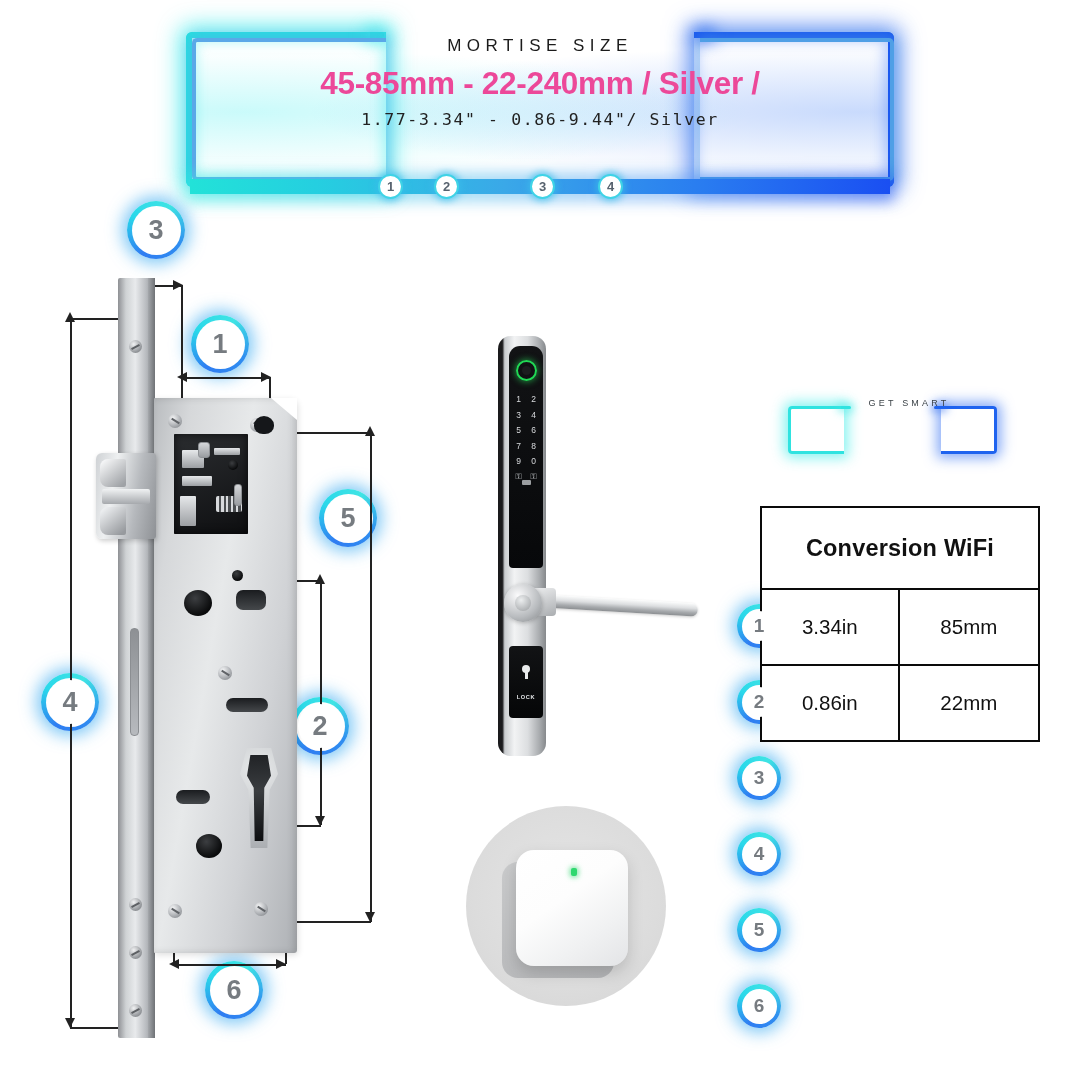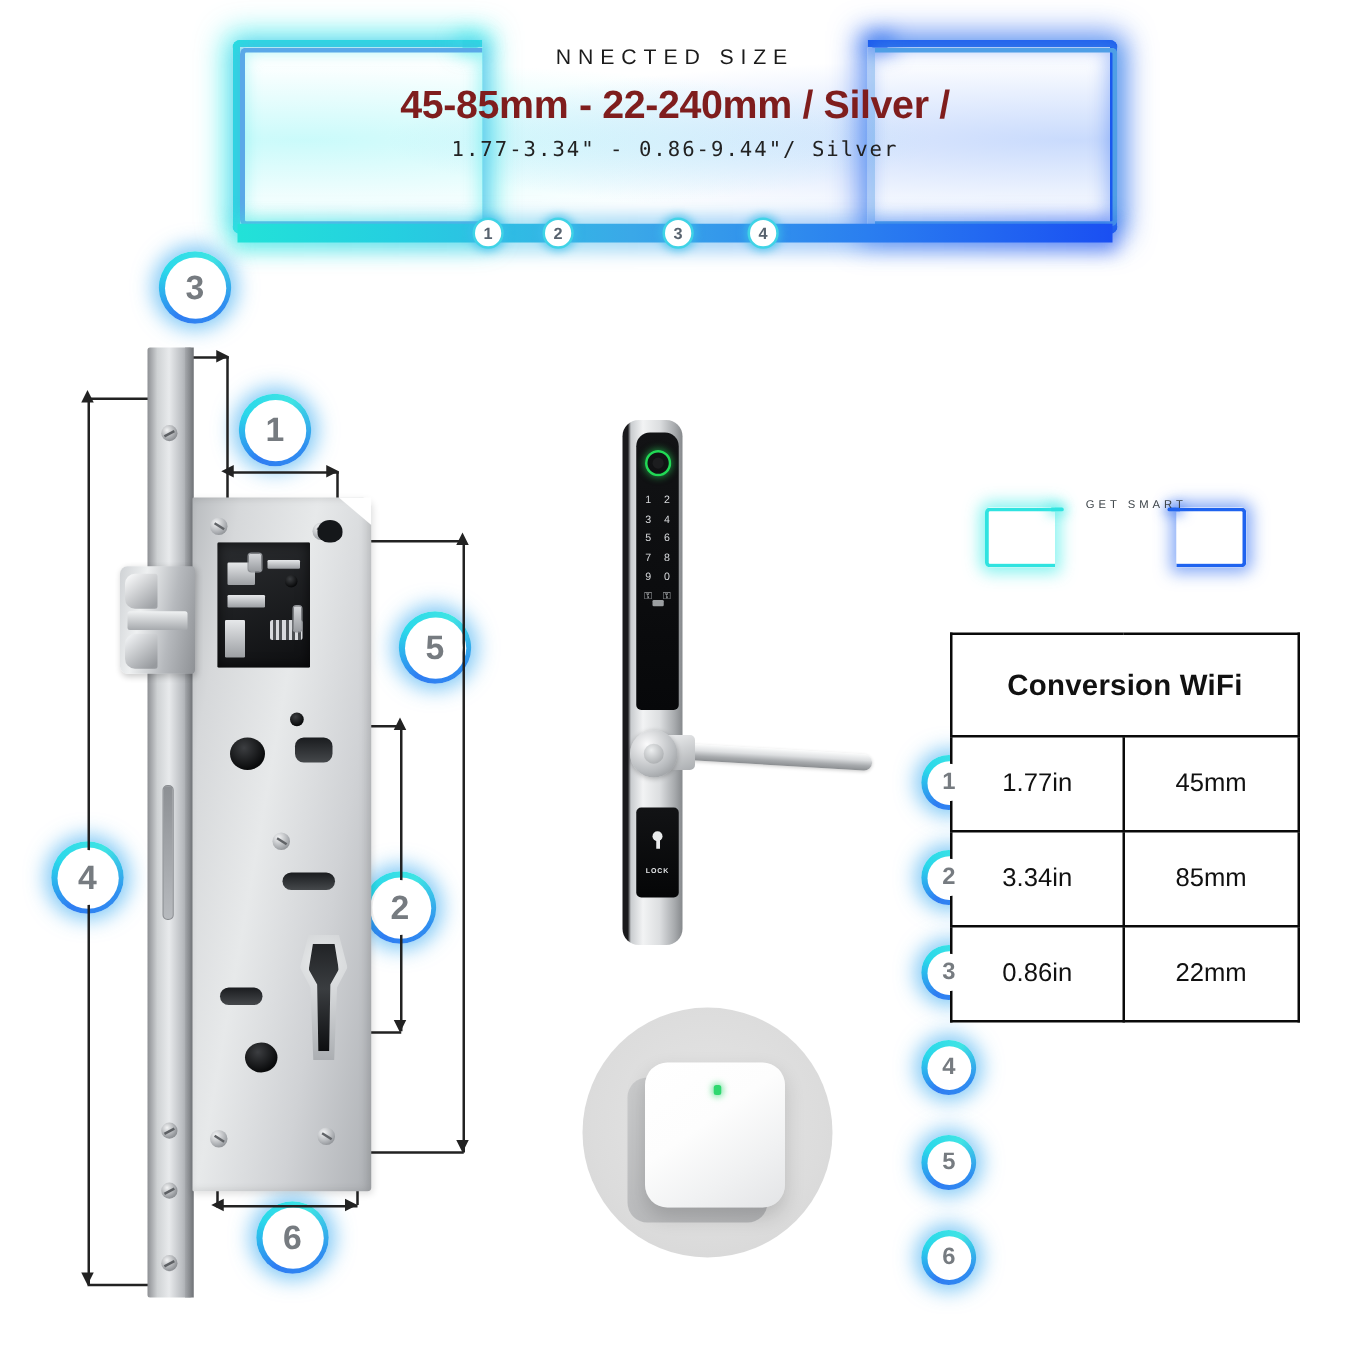--- a/index.html
+++ b/index.html
@@ -74,21 +74,21 @@
     pointer-events: none;
   }
 
   .header-text { position: absolute; left: 240px; top: 36px; width: 600px; text-align: center; }
   .eyebrow {
     font-size: 17px; letter-spacing: 5.5px; color: #1b1b1b;
     font-weight: 400; white-space: nowrap;
   }
   .headline {
     margin-top: 9px;
-    font-size: 31.5px; font-weight: 700; color: #7f1d1d;
+    font-size: 31.5px; font-weight: 700; color: #ec4899;
     line-height: 1.18; letter-spacing: -0.3px;
   }
   .subline {
     margin-top: 8px;
     font-family: "DejaVu Sans Mono", monospace;
     font-size: 16.5px; letter-spacing: 1.6px; color: #222;
     white-space: nowrap;
   }
 
   .grad-bar {
@@ -408,21 +408,21 @@
 <div class="stage">
 
   <div class="header">
     <div class="neon-glow-wash"></div>
     <div class="neon-bracket neon-left"></div>
     <div class="neon-left-inner"></div>
     <div class="neon-bracket neon-right"></div>
     <div class="neon-right-inner"></div>
 
     <div class="header-text">
-      <div class="eyebrow">NNECTED SIZE</div>
+      <div class="eyebrow">MORTISE SIZE</div>
       <div class="headline">
         <div>45-85mm - 22-240mm / Silver /</div>
       </div>
       <div class="subline">1.77-3.34" - 0.86-9.44"/ Silver</div>
     </div>
 
     <div class="grad-bar-glow"></div>
     <div class="grad-bar"></div>
     <div class="step-dot" style="left:378px">1</div>
     <div class="step-dot" style="left:434px">2</div>
@@ -581,24 +581,20 @@
 
   <div class="table-wrap">
     <table class="ctable">
       <thead>
         <tr>
           <th colspan="2">Conversion WiFi</th>
         </tr>
       </thead>
       <tbody>
         <tr>
-          <td>1.77in</td>
-          <td>45mm</td>
-        </tr>
-        <tr>
           <td>3.34in</td>
           <td>85mm</td>
         </tr>
         <tr>
           <td>0.86in</td>
           <td>22mm</td>
         </tr>
       </tbody>
     </table>
 

